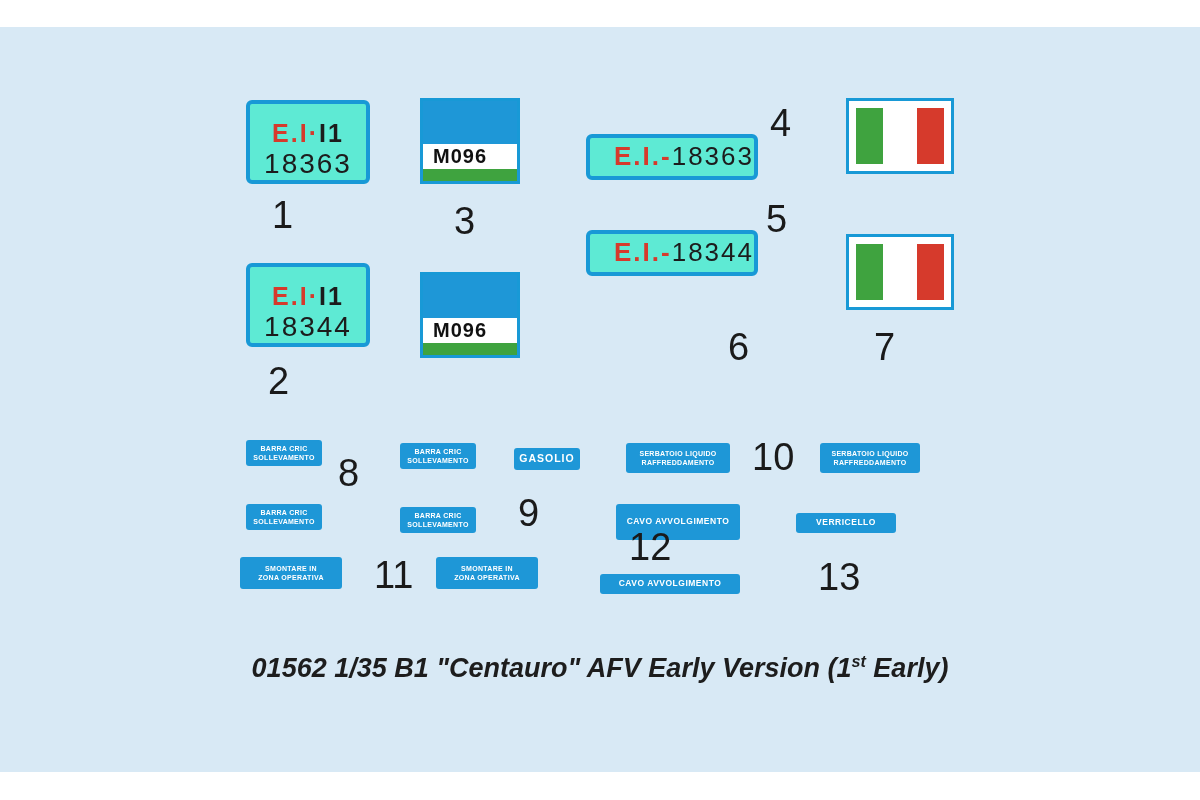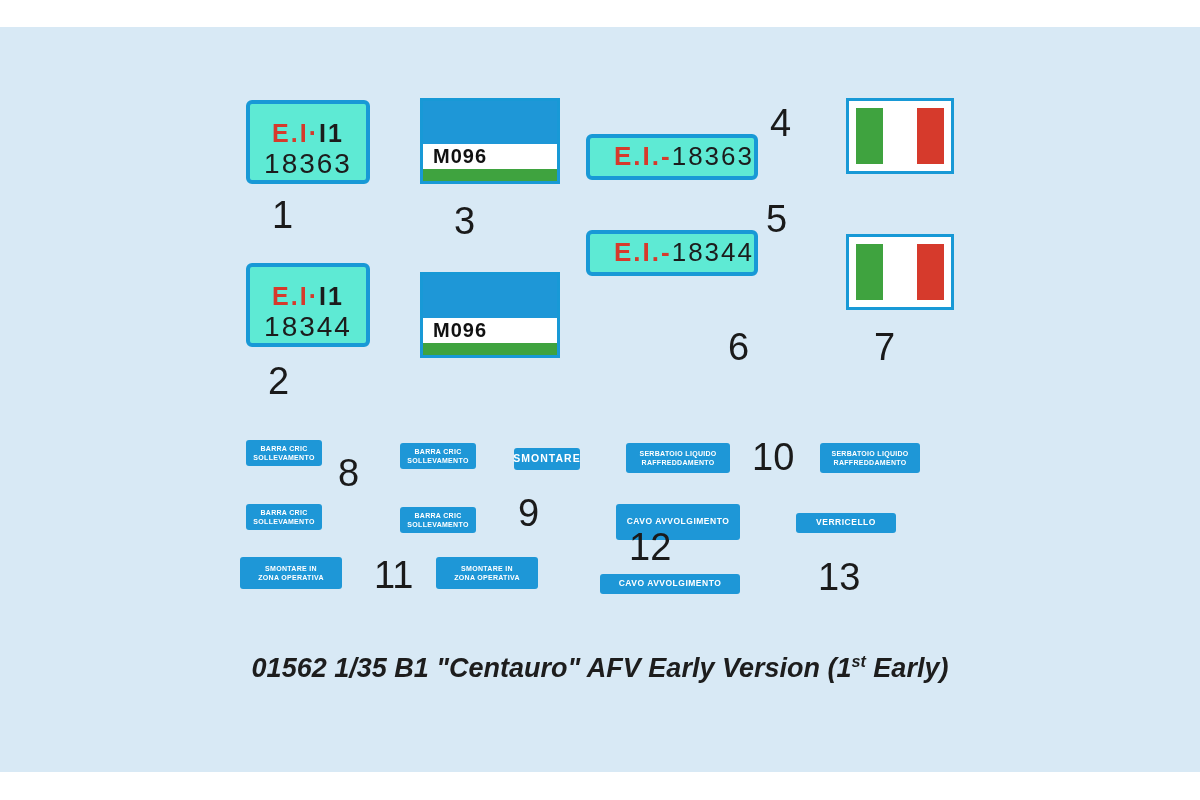--- a/index.html
+++ b/index.html
@@ -34,21 +34,21 @@
   .plate-h { width: 172px; height: 46px; flex-direction: row; margin-top: 34px; }
   .plate-top { font-size: 25px; font-weight: bold; letter-spacing: 2px; line-height: 1.2; }
   .plate-reg { font-size: 28px; font-weight: normal; letter-spacing: 2px; line-height: 1.15; }
   .plate-h .plate-top, .plate-h .plate-reg { font-size: 26px; }
   .red { color: #d63a2c; }
   .blk { color: #1c1c1c; }
 
   
   .m096 {
     position: absolute;
-    width: 140px; height: 86px;
+    width: 100px; height: 86px;
     background: #ffffff;
     border: 3px solid #1899d6;
     display: flex;
     flex-direction: column;
   }
   .m-blue { flex: 1; background: #1e97d7; }
   .m-white {
     height: 25px; background: #ffffff;
     display: flex; align-items: center;
     padding-left: 10px;
@@ -192,21 +192,21 @@
   <div class="slabel two" style="left:246px;top:504px;width:76px;height:26px">
     <span>BARRA CRIC</span>
       <span>SOLLEVAMENTO</span>
   </div>
   <div class="slabel two" style="left:400px;top:507px;width:76px;height:26px">
     <span>BARRA CRIC</span>
       <span>SOLLEVAMENTO</span>
   </div>
 
   <div class="slabel big" style="left:514px;top:448px;width:66px;height:22px">
-    <span>SMONTARE</span>
+    <span>GASOLIO</span>
   </div>
   <div class="num" style="left:518px;top:492px">9</div>
 
   <div class="slabel two" style="left:626px;top:443px;width:104px;height:30px">
     <span>SERBATOIO LIQUIDO</span>
       <span>RAFFREDDAMENTO</span>
   </div>
   <div class="num" style="left:752px;top:436px">10</div>
   <div class="slabel two" style="left:820px;top:443px;width:100px;height:30px">
     <span>SERBATOIO LIQUIDO</span>

